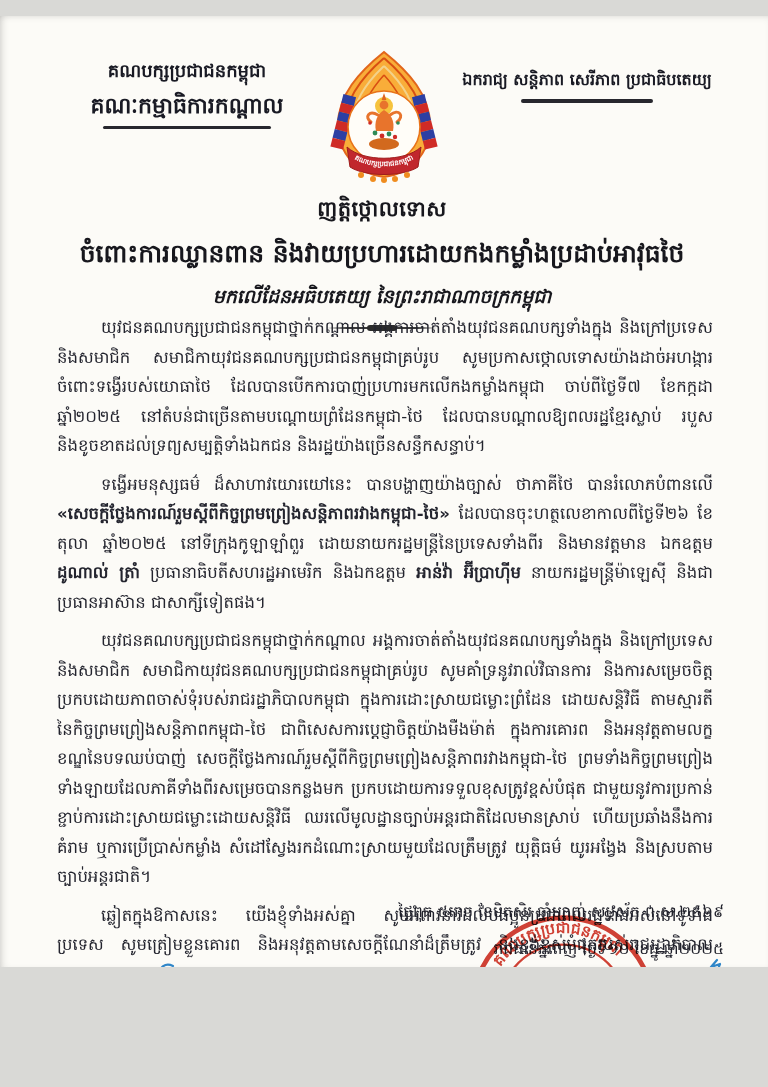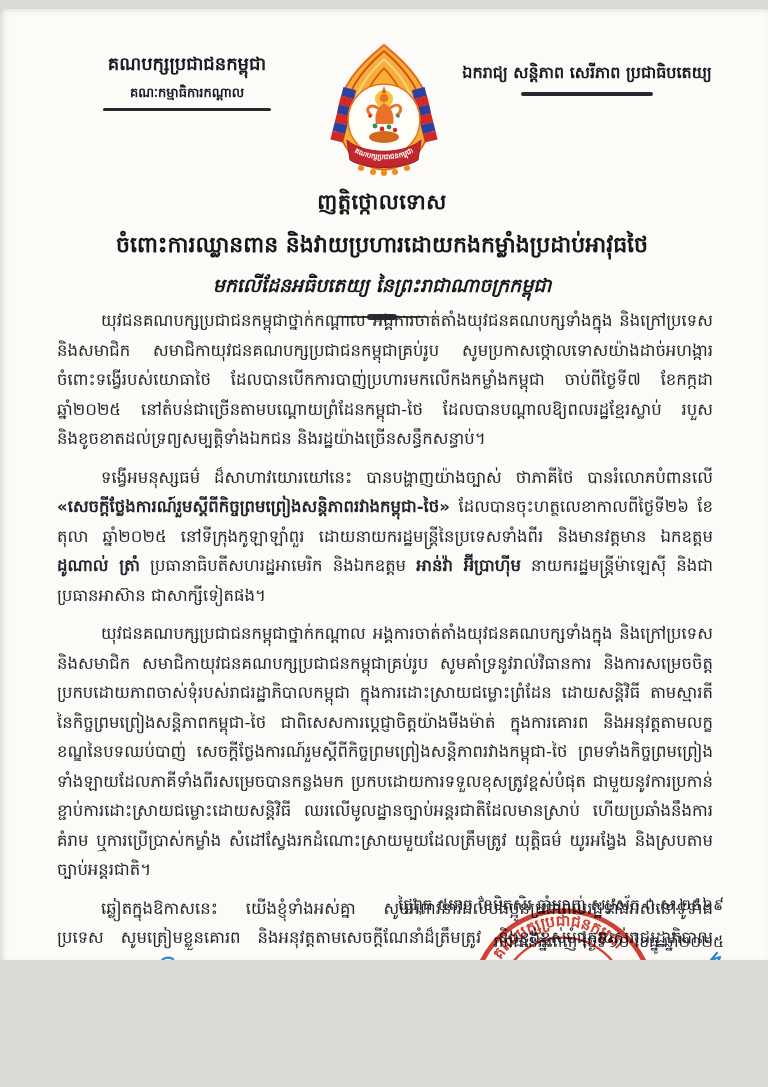--- a/index.html
+++ b/index.html
@@ -1,38 +1,38 @@
 <!DOCTYPE html>
 <html><head>
 <meta charset="utf-8">
 <style>
   html,body{margin:0;padding:0;background:#d9d9d6;}
   .page{
-    position:relative;width:768px;height:951px;margin:9px auto;
+    position:relative;width:768px;height:951px;margin:16px auto;
     background:#fcfbf7;overflow:hidden;
     font-family:"DejaVu Sans","Liberation Sans",sans-serif;
     color:#23242e;
     box-shadow:inset 6px 0 10px -6px rgba(0,0,0,.22), inset 0 4px 8px -5px rgba(0,0,0,.15);
   }
   
   .header-left{position:absolute;top:44px;left:56px;width:262px;text-align:center;font-weight:bold;color:#191a24;}
   .hl1{font-size:18px;line-height:1.25;margin-bottom:9px;}
-  .hl2{font-size:13px;line-height:1.25;margin-bottom:7px;}
+  .hl2{font-size:22px;line-height:1.25;margin-bottom:7px;}
   .rule{height:3px;background:#27272e;margin:0 auto 10px;border-radius:2px;}
   .rule.left{width:168px;}
   .hl3{font-size:17px;line-height:1.25;}
   .header-right{position:absolute;top:54px;right:14px;width:334px;text-align:center;font-weight:bold;color:#191a24;}
   .hr1{font-size:16px;line-height:1.3;margin-bottom:8px;}
   .hr2{font-size:16px;line-height:1.3;margin-bottom:9px;}
   .rule.right{width:132px;height:4px;}
   .logo-wrap{position:absolute;top:33px;left:50%;transform:translateX(-50%);width:122px;height:138px;}
   
   .title-block{position:absolute;top:179px;left:0;right:4px;text-align:center;font-weight:bold;color:#17171d;}
   .t1{font-size:21px;margin-bottom:12px;letter-spacing:.5px;}
-  .t2{font-size:22px;margin-bottom:10px;}
+  .t2{font-size:25px;margin-bottom:10px;}
   .t3{font-size:19px;font-style:italic;}
   .title-divider{position:relative;width:110px;height:2px;margin:15px auto 0;
     background:linear-gradient(to right,rgba(40,40,40,0) 0%,#3a3a3a 18%,#3a3a3a 82%,rgba(40,40,40,0) 100%);}
   .title-divider::after{content:"";position:absolute;left:50%;top:-2px;transform:translateX(-50%);
     width:30px;height:6px;border-radius:3px;background:#2b2b2b;}
   
   .body-text{position:absolute;top:297px;left:57px;width:656px;font-size:16.5px;line-height:29.5px;text-align:justify;}
   .body-text p{margin:0 0 9px 0;text-indent:44px;}
   .b{font-weight:bold;}
   .ink-inline{display:inline-block;vertical-align:-5px;margin-left:7px;}

